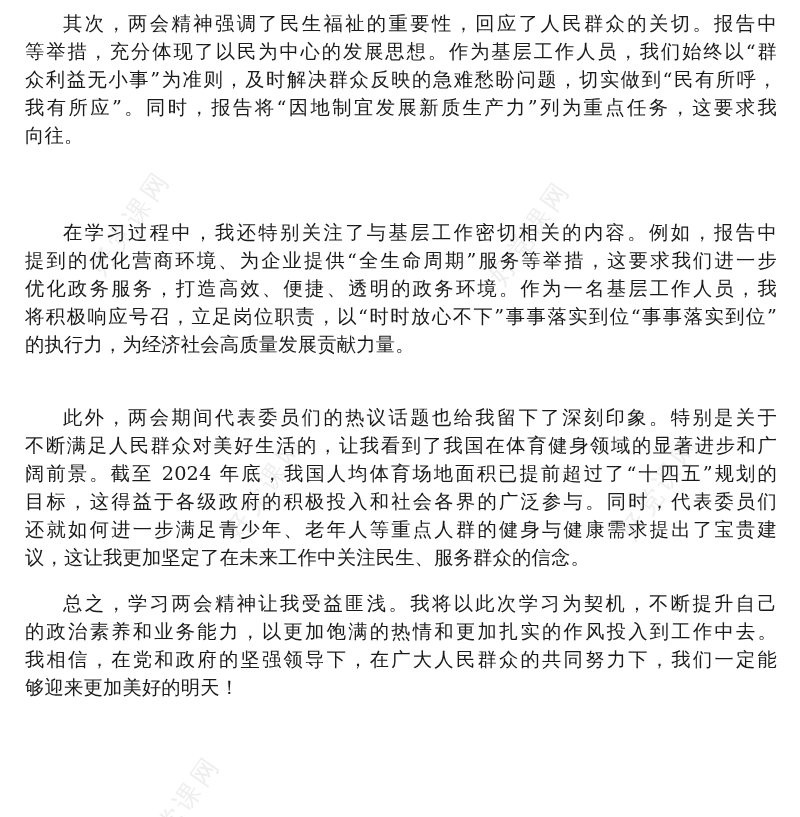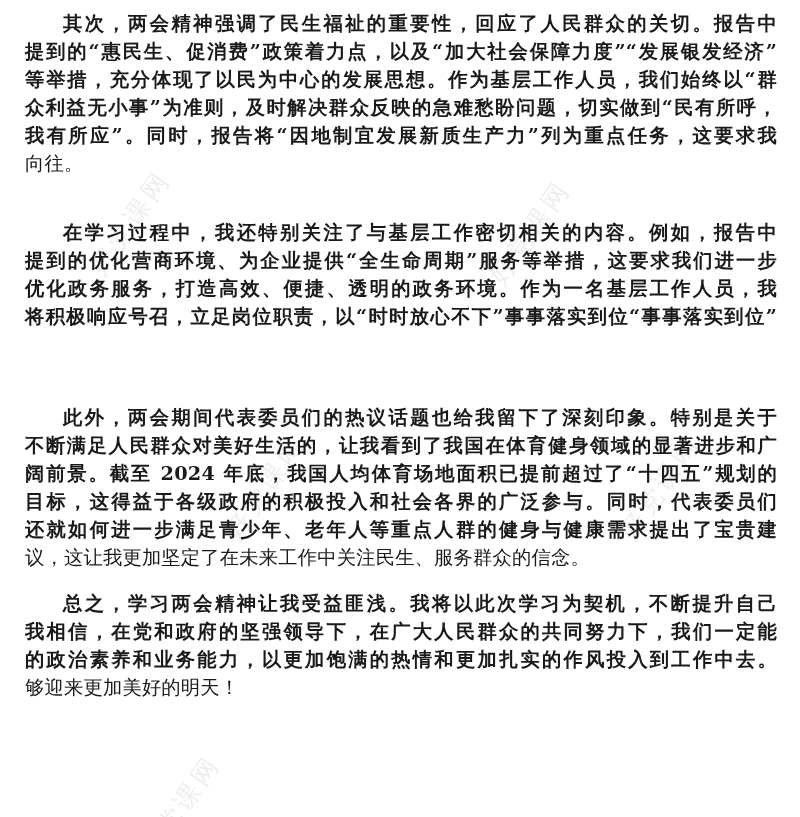--- a/index.html
+++ b/index.html
@@ -8,21 +8,21 @@
     position: absolute; left: 0; top: 0; width: 800px; height: 817px;
     font-family: "DejaVu Serif", "Liberation Serif", serif;
     color: #1a1a1a;
   }
   .para { position: absolute; left: 25px; width: 752px; }
   .line {
     height: 28px; line-height: 28px; font-size: 19.3px;
     white-space: nowrap; letter-spacing: 0.2px;
   }
   .line.indent { padding-left: 38px; }
-  .line.justify { text-align: justify; text-align-last: justify; width: 752px; font-weight: bold; }
+  .line.justify { text-align: justify; text-align-last: justify; width: 752px; }
   .line.indent.justify { width: 714px; }
   .watermark {
     position: absolute; font-family: "DejaVu Sans", sans-serif;
     font-size: 26px; color: rgba(150,150,150,0.16);
     transform: rotate(-55deg); white-space: nowrap; pointer-events: none;
     letter-spacing: 4px;
   }
 </style>
 </head>
 <body>
@@ -30,43 +30,43 @@
 <div class="page">
 
   <div class="watermark" style="left:70px; top:205px;">好党课网</div>
   <div class="watermark" style="left:470px; top:215px;">好党课网</div>
   <div class="watermark" style="left:205px; top:470px;">好党课网</div>
   <div class="watermark" style="left:600px; top:470px;">好党课网</div>
   <div class="watermark" style="left:120px; top:790px;">好党课网</div>
 
   <div class="para" style="top:10px;">
     <div class="line indent justify">其次，两会精神强调了民生福祉的重要性，回应了人民群众的关切。报告中</div>
-    <div class="line justify">提到的“惠民生、促消费”政策着力点，以及“加大社会保障力度”“发展银发经济”</div>
     <div class="line justify">等举措，充分体现了以民为中心的发展思想。作为基层工作人员，我们始终以“群</div>
     <div class="line justify">众利益无小事”为准则，及时解决群众反映的急难愁盼问题，切实做到“民有所呼，</div>
     <div class="line justify">我有所应”。同时，报告将“因地制宜发展新质生产力”列为重点任务，这要求我</div>
     <div class="line">向往。</div>
   </div>
 
   <div class="para" style="top:219px;">
     <div class="line indent justify">在学习过程中，我还特别关注了与基层工作密切相关的内容。例如，报告中</div>
     <div class="line justify">提到的优化营商环境、为企业提供“全生命周期”服务等举措，这要求我们进一步</div>
     <div class="line justify">优化政务服务，打造高效、便捷、透明的政务环境。作为一名基层工作人员，我</div>
     <div class="line justify">将积极响应号召，立足岗位职责，以“时时放心不下”事事落实到位“事事落实到位”</div>
+    <div class="line">的执行力，为经济社会高质量发展贡献力量。</div>
   </div>
 
   <div class="para" style="top:404px;">
     <div class="line indent justify">此外，两会期间代表委员们的热议话题也给我留下了深刻印象。特别是关于</div>
     <div class="line justify">不断满足人民群众对美好生活的，让我看到了我国在体育健身领域的显著进步和广</div>
     <div class="line justify">阔前景。截至 2024 年底，我国人均体育场地面积已提前超过了“十四五”规划的</div>
     <div class="line justify">目标，这得益于各级政府的积极投入和社会各界的广泛参与。同时，代表委员们</div>
     <div class="line justify">还就如何进一步满足青少年、老年人等重点人群的健身与健康需求提出了宝贵建</div>
     <div class="line">议，这让我更加坚定了在未来工作中关注民生、服务群众的信念。</div>
   </div>
 
   <div class="para" style="top:590px;">
     <div class="line indent justify">总之，学习两会精神让我受益匪浅。我将以此次学习为契机，不断提升自己</div>
+    <div class="line justify">的政治素养和业务能力，以更加饱满的热情和更加扎实的作风投入到工作中去。</div>
     <div class="line justify">我相信，在党和政府的坚强领导下，在广大人民群众的共同努力下，我们一定能</div>
-    <div class="line justify">的政治素养和业务能力，以更加饱满的热情和更加扎实的作风投入到工作中去。</div>
     <div class="line">够迎来更加美好的明天！</div>
   </div>
 
 </div>
 
 </body></html>

